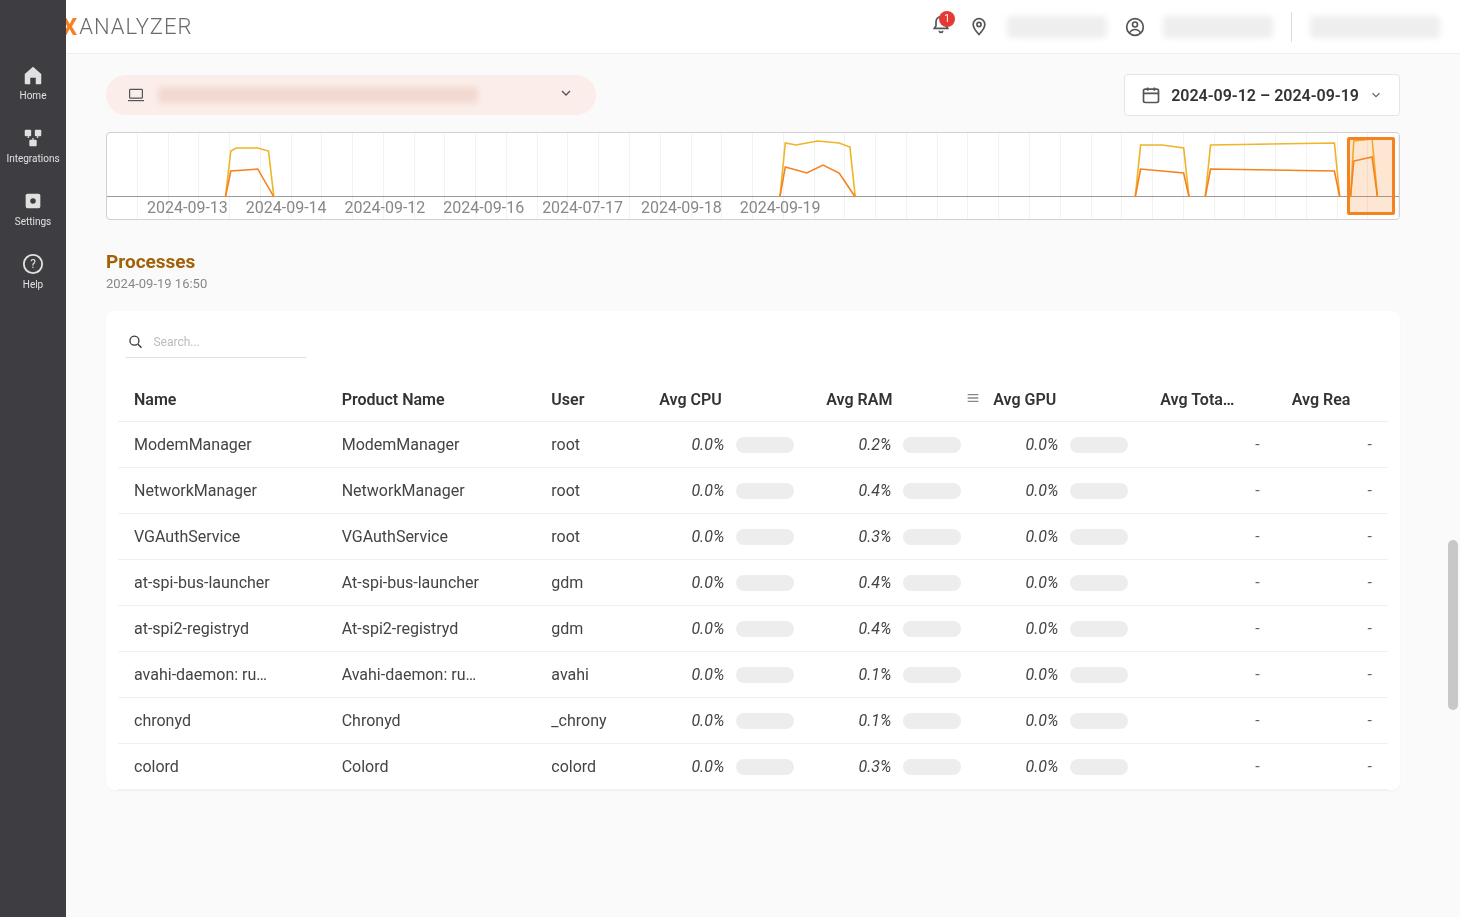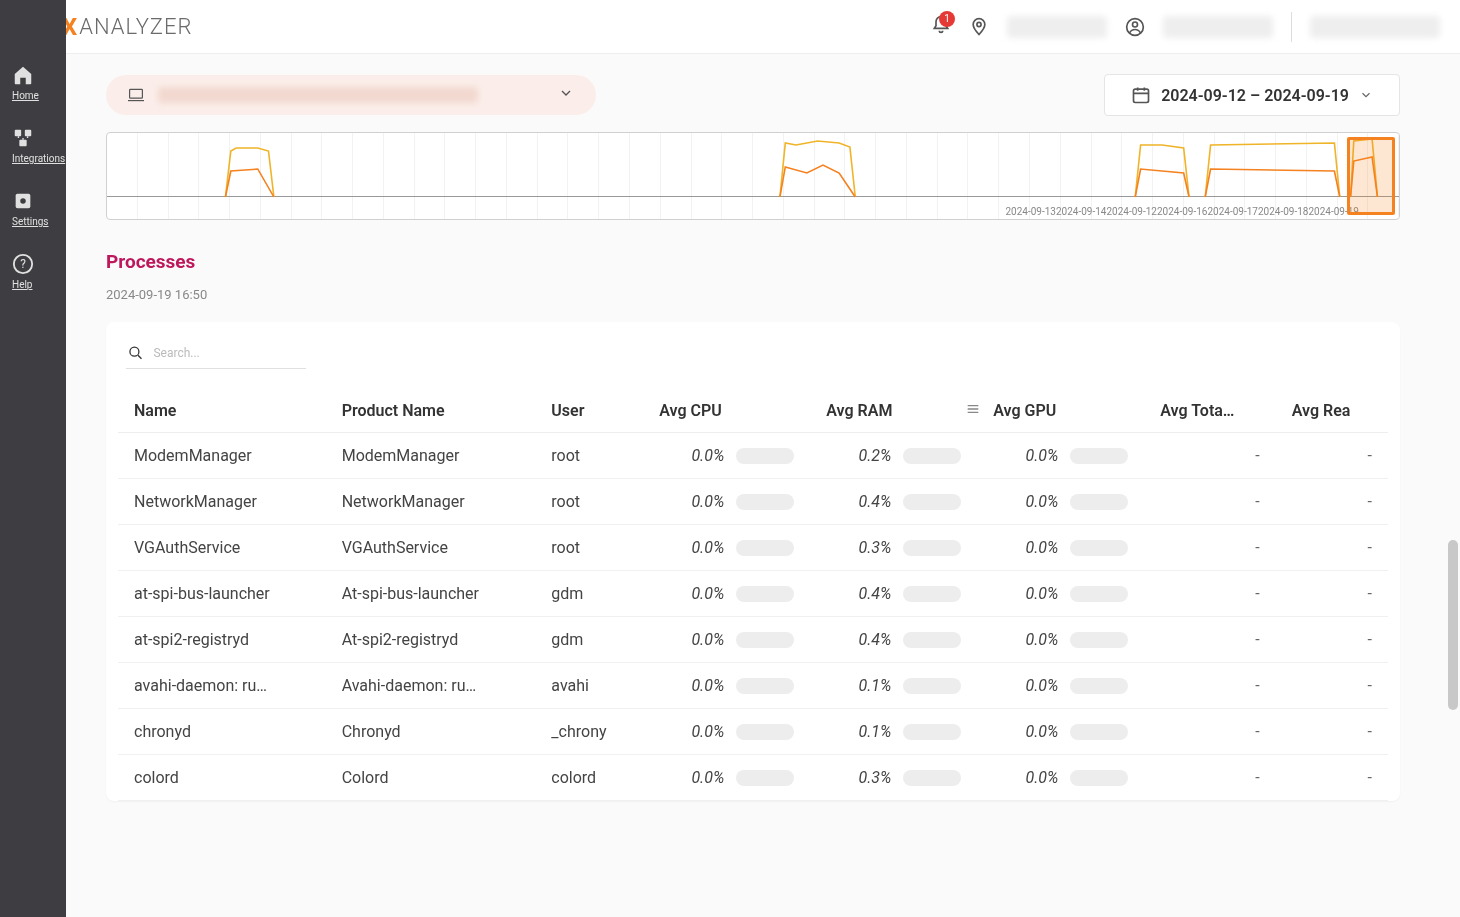--- a/index.html
+++ b/index.html
@@ -93,25 +93,25 @@
       flex-direction: column;
       align-items: center;
       gap: 18px;
       z-index: 5;
     }
     .sidebar-item {
       color: #e0e0e0;
       font-size: 10px;
       display: flex;
       flex-direction: column;
+      align-items: center;
       gap: 4px;
       cursor: pointer;
       width: 100%;
       padding: 4px 12px;
-      text-decoration: underline;
     }
     .sidebar-item svg {
       width: 22px;
       height: 22px;
       fill: #e0e0e0;
     }
     .main {
       position: absolute;
       left: 66px;
       top: 54px;
@@ -155,21 +155,21 @@
       color: #666;
     }
     .date-picker {
       margin-left: auto;
       display: flex;
       align-items: center;
       gap: 10px;
       background: #fff;
       border: 1px solid #e5e5e5;
       border-radius: 4px;
-      padding: 10px 26px;
+      padding: 10px 16px;
       cursor: pointer;
       font-weight: 600;
       color: #333;
     }
     .timeline-chart {
       background: #fff;
       border: 1px solid #d0d0d0;
       border-radius: 4px;
       height: 88px;
       margin-bottom: 30px;
@@ -184,24 +184,25 @@
     .timeline-tick {
       flex: 1;
       border-right: 1px solid #f2f2f2;
     }
     .timeline-labels {
       position: absolute;
       bottom: 2px;
       left: 0;
       right: 0;
       display: flex;
-      justify-content: flex-end;
-      font-size: 10px;
+      justify-content: flex-start;
+      font-size: 16px;
       color: #888;
       padding: 0 40px;
+      gap: 18px;
     }
     .timeline-baseline {
       position: absolute;
       left: 0;
       right: 0;
       bottom: 22px;
       height: 1px;
       background: #999;
     }
     .timeline-selection {
@@ -210,22 +211,22 @@
       top: 4px;
       bottom: 4px;
       width: 48px;
       background: rgba(245, 130, 32, 0.2);
       border: 3px solid #f58220;
       border-radius: 2px;
     }
     .section-title {
       font-size: 19px;
       font-weight: 700;
-      color: #be185d;
-      margin-bottom: 14px;
+      color: #a16207;
+      margin-bottom: 3px;
     }
     .section-subtitle {
       font-size: 13px;
       color: #888;
       margin-bottom: 20px;
     }
     .card {
       background: #fff;
       border-radius: 8px;
       padding: 18px 12px 0;
@@ -477,21 +478,21 @@
     <svg class="sparkline" style="left:0;top:0;width:100%;height:66px" viewBox="0 0 1200 66" preserveAspectRatio="none">
       <path stroke="#f58220" d="M110 64 L115 38 L140 36 L155 64"></path>
       <path stroke="#f58220" d="M625 64 L630 34 L650 40 L665 32 L680 40 L695 64"></path>
       <path stroke="#f58220" d="M955 64 L960 36 L1000 40 L1005 64 M1020 64 L1025 36 L1140 38 L1145 64 M1155 64 L1158 28 L1175 24 L1180 64"></path>
     </svg>
     <div class="timeline-labels">
       <span>2024-09-13</span>
       <span>2024-09-14</span>
       <span>2024-09-12</span>
       <span>2024-09-16</span>
-      <span>2024-09-17</span>
+      <span>2024-07-17</span>
       <span>2024-09-18</span>
       <span>2024-09-19</span>
     </div>
     <div class="timeline-selection"></div>
   </div>
 
   <h2 class="section-title">Processes</h2>
   <div class="section-subtitle">2024-09-19 16:50</div>
 
   <div class="card">

